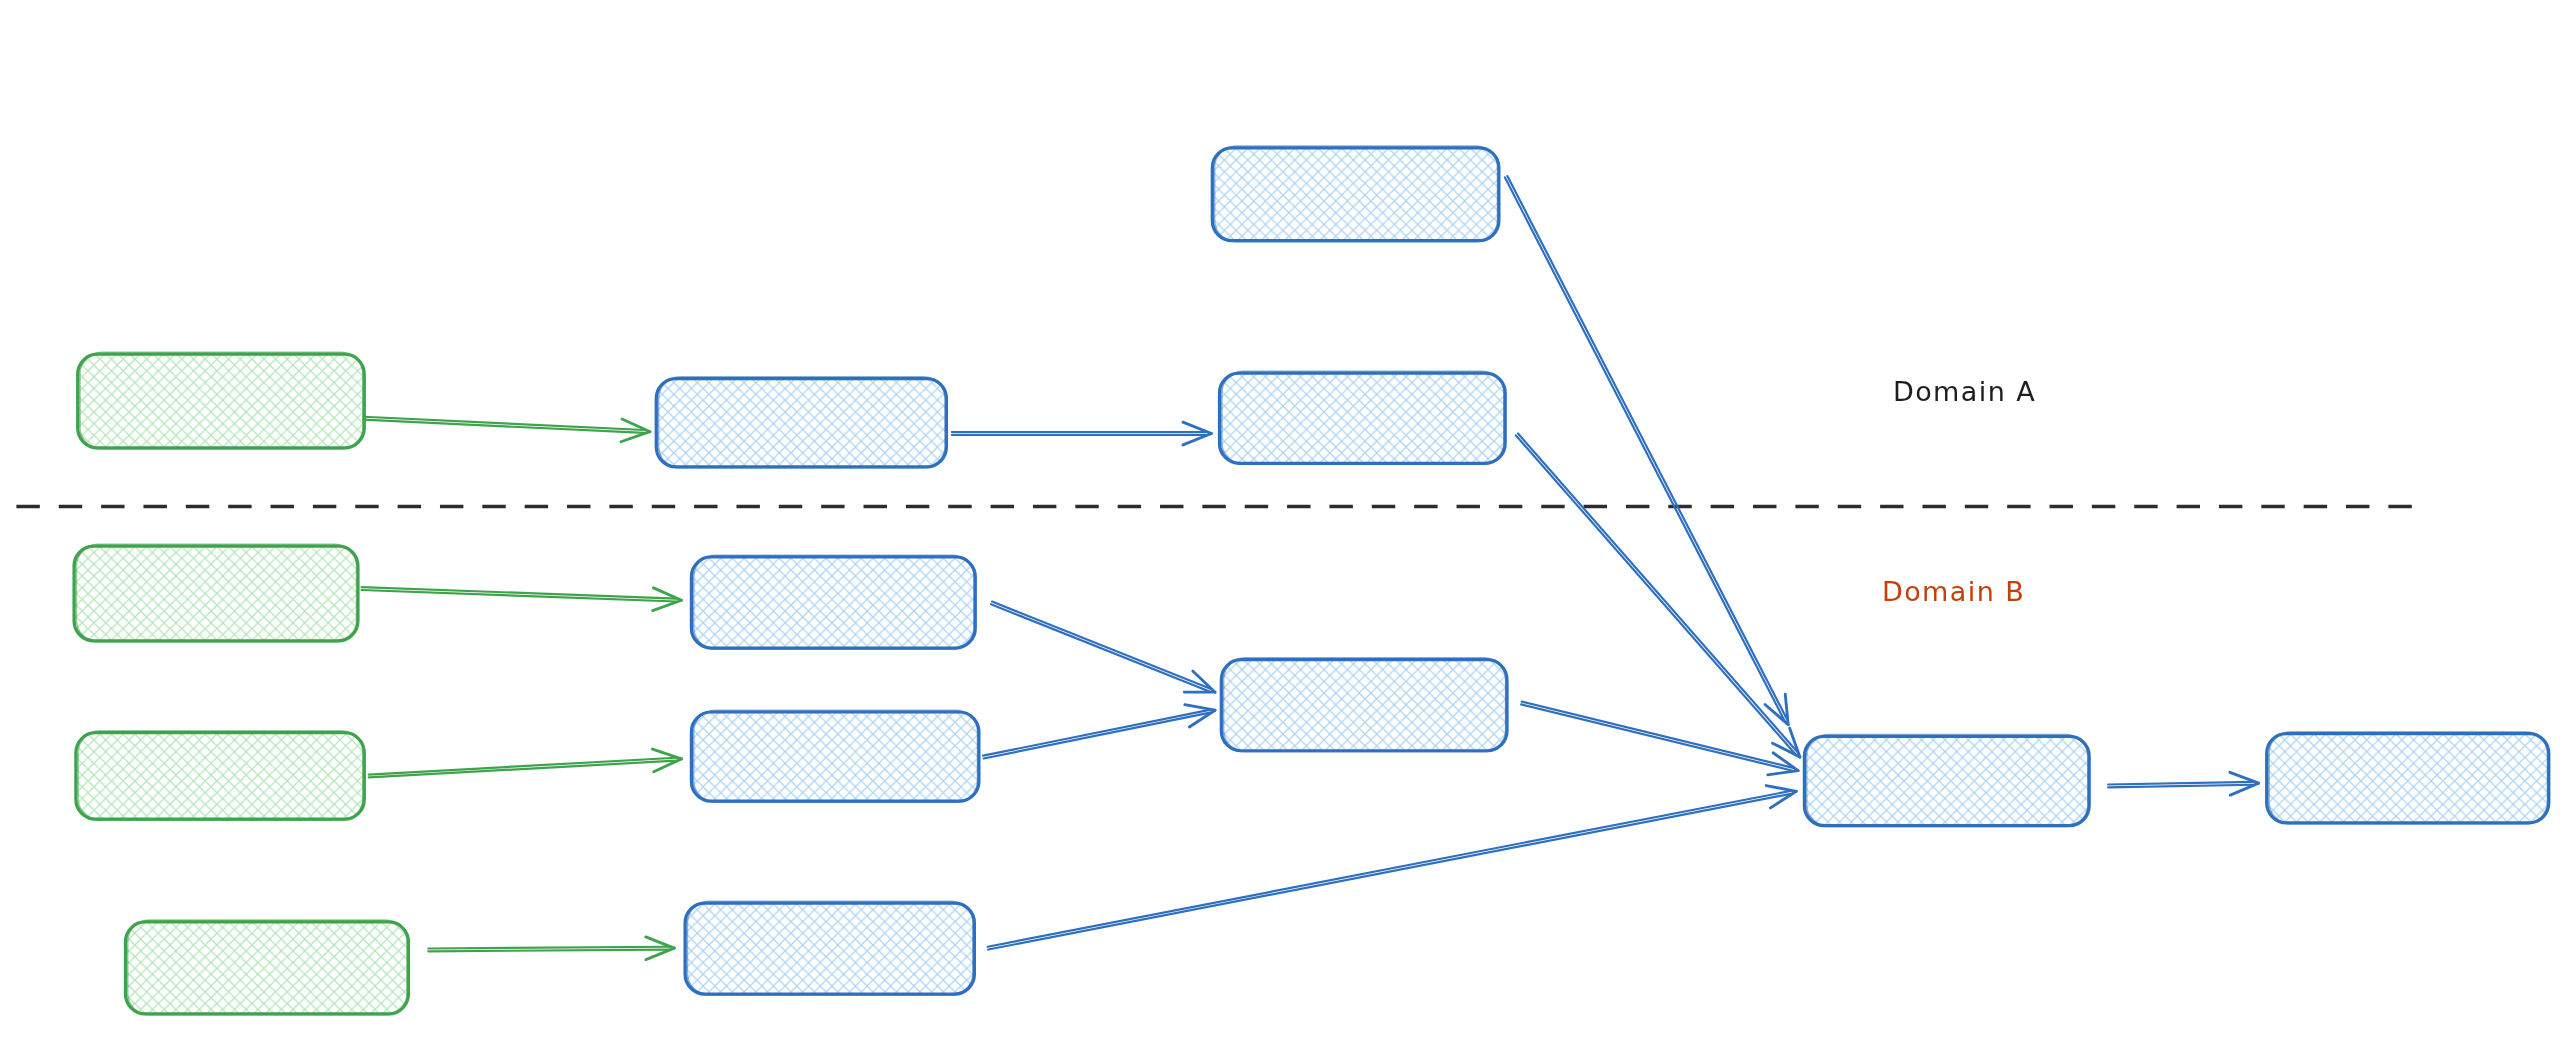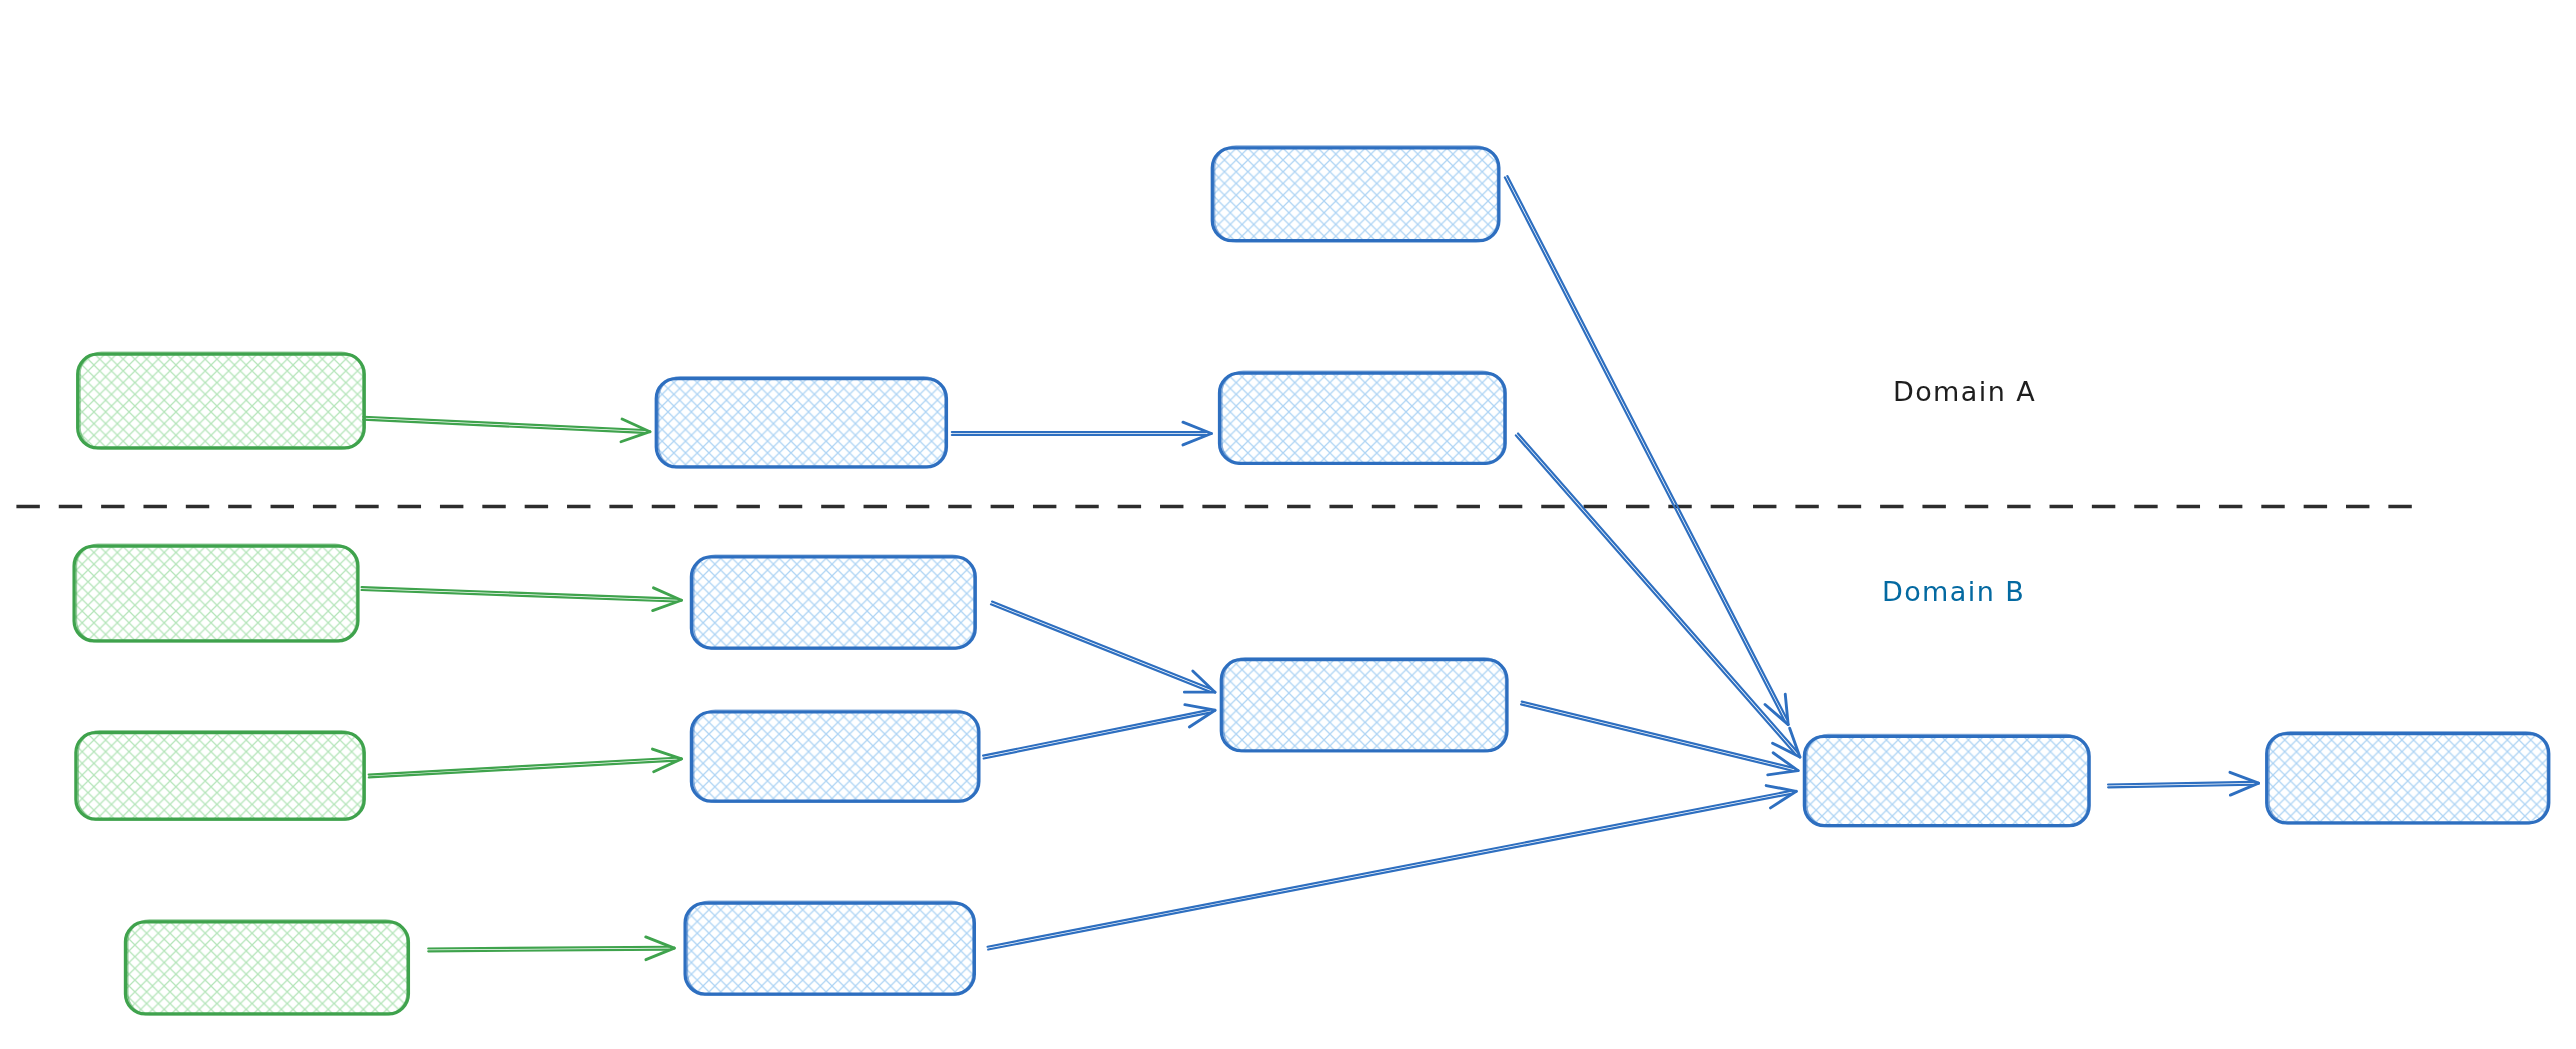--- a/index.html
+++ b/index.html
@@ -169,15 +169,15 @@
           <rect x="2004.5" y="774" width="312" height="102" rx="24" ry="24" fill="none" stroke="#2e6fc0" stroke-width="1.8" opacity="0.55"></rect>
         </g>
         <g>
           <rect x="2515" y="773" width="313" height="99" rx="22" ry="22" fill="url(#hatch-blue)" stroke="#2e6fc0" stroke-width="3.6"></rect>
           <rect x="2517.5" y="771" width="309" height="102" rx="24" ry="24" fill="none" stroke="#2e6fc0" stroke-width="1.8" opacity="0.55"></rect>
         </g>
       </g>
   </svg>
 
   <div class="diagram-label" style="left: 1893px; top: 339px; font-size: 27px; color: rgb(30, 30, 30);">Domain A</div>
-  <div class="diagram-label" style="left: 1882px; top: 539px; font-size: 27px; color: #0369a1;">Domain B</div>
+  <div class="diagram-label" style="left: 1882px; top: 539px; font-size: 27px; color: #c2410c;">Domain B</div>
 </div>
 
 
 </body></html>

